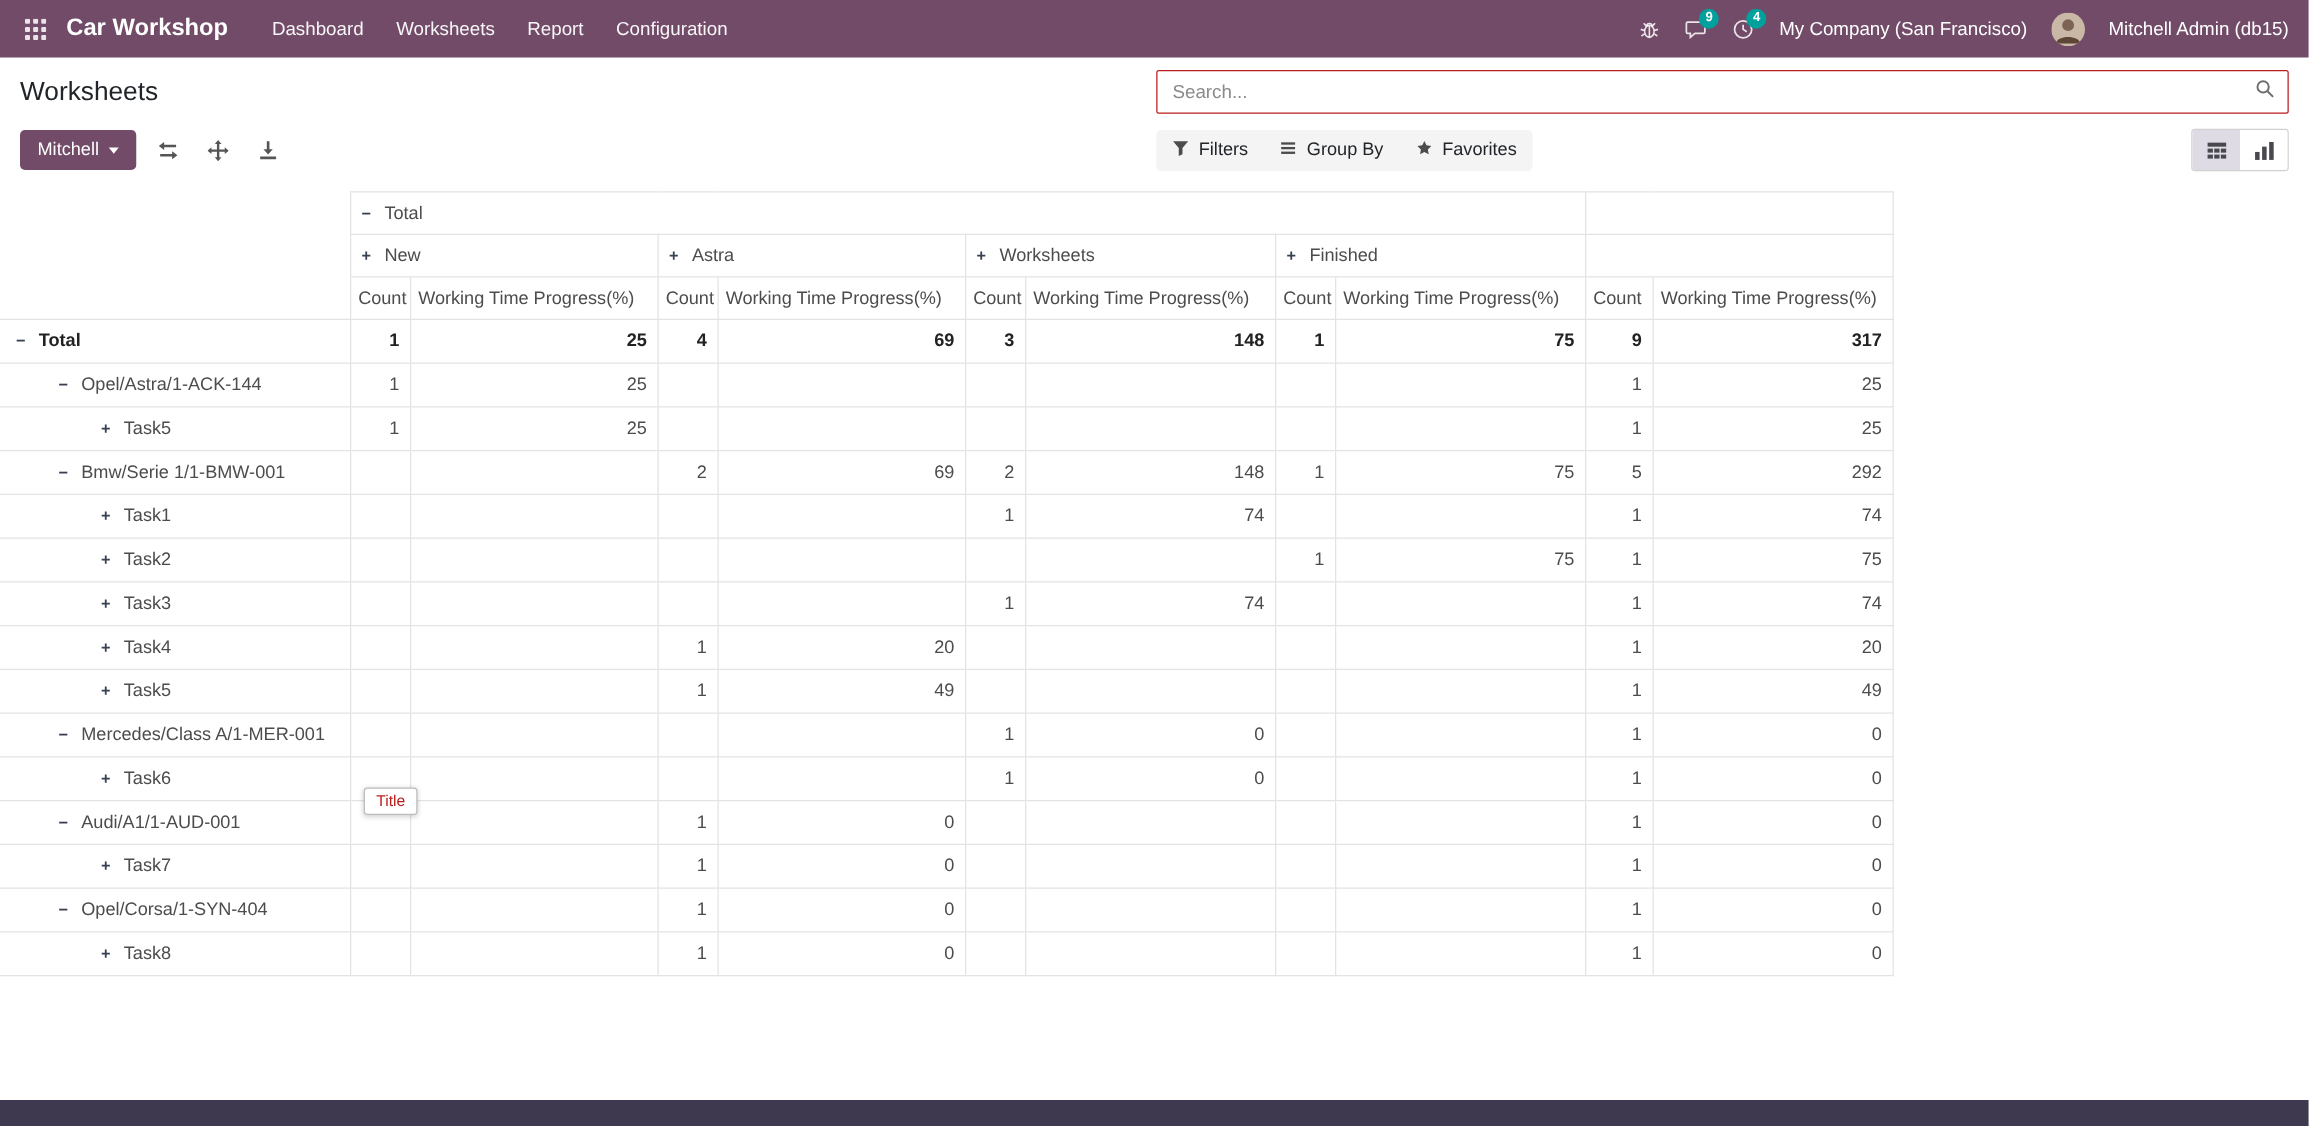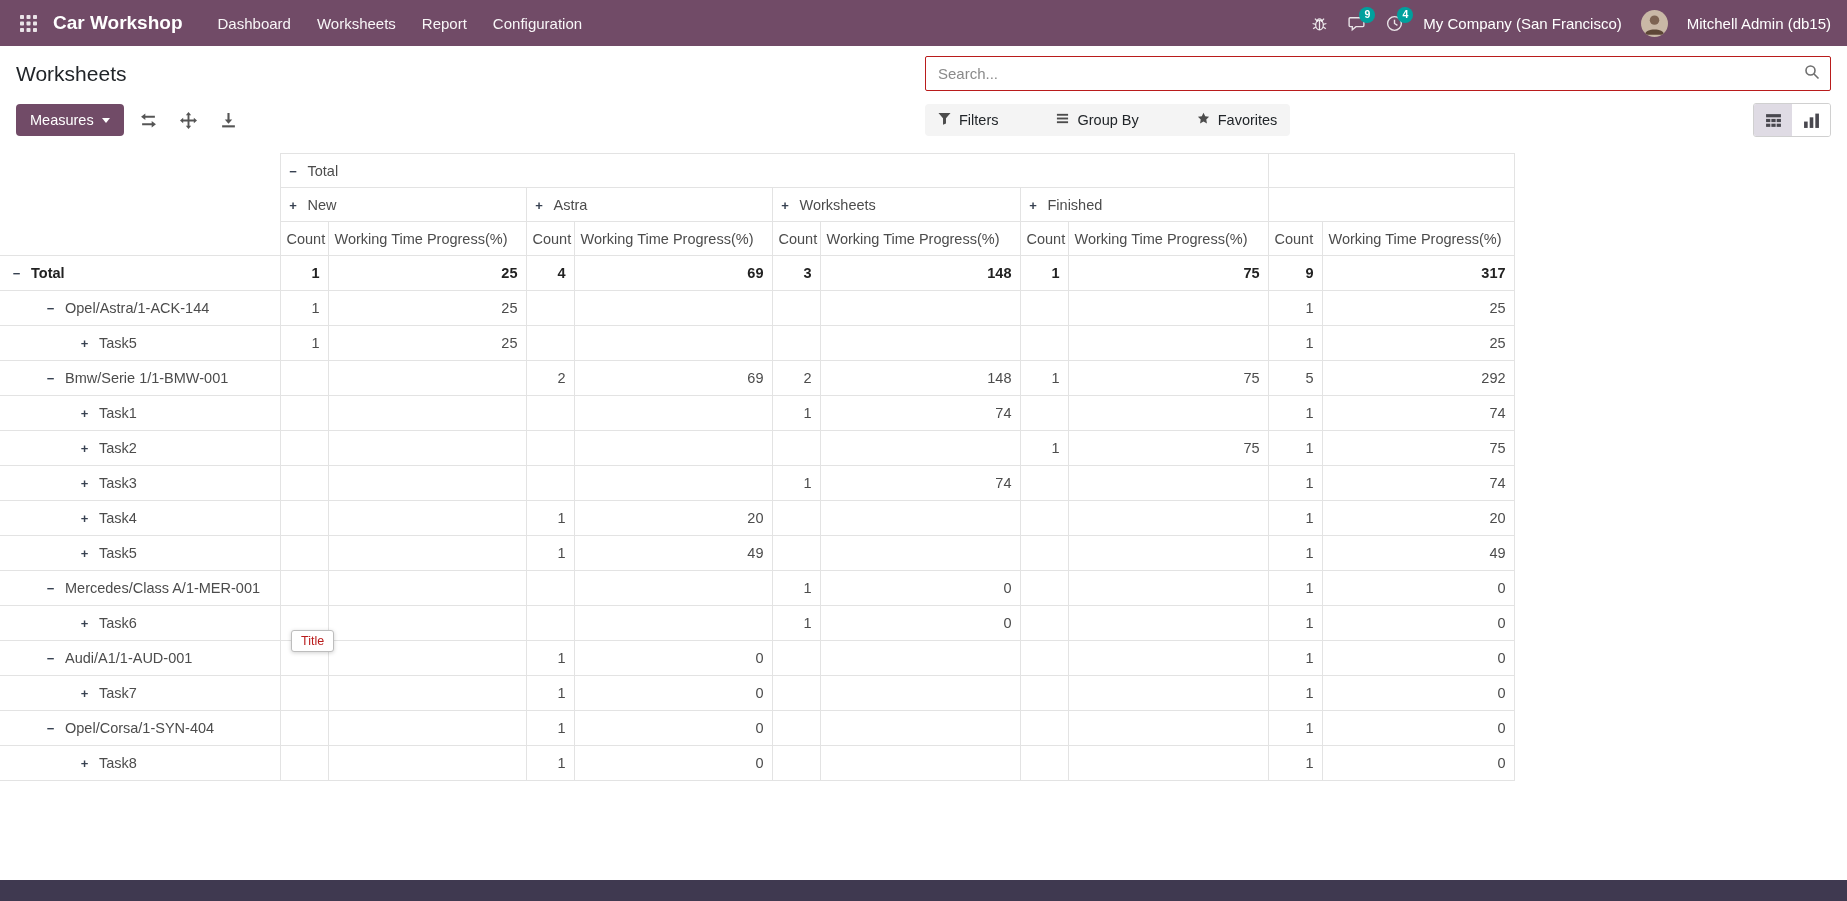--- a/index.html
+++ b/index.html
@@ -54,21 +54,21 @@
   }
   .caret-down {
     width:0; height:0; border-left:4px solid transparent; border-right:4px solid transparent;
     border-top:5px solid #fff;
   }
   .icon-btn {
     width:30px; height:30px; display:flex; align-items:center; justify-content:center;
     background:transparent; border:none; cursor:pointer; margin-left:2px;
   }
   .cp-right-bottom { display:flex; align-items:center; }
-  .search-options { display:flex; align-items:flex-end; background:#f4f4f4; border-radius:4px;gap:32px; }
+  .search-options { display:flex; align-items:flex-end; background:#f4f4f4; border-radius:4px; }
   .opt-btn {
     display:flex; align-items:center; gap:8px; padding:8px 13px; font-size:14.5px;
     color:#212529; background:transparent; border:none; cursor:pointer;
     font-family:"Liberation Sans", sans-serif;
   }
   .spacer { flex:1; }
   .view-switcher { display:flex; border:1px solid #d0d0d0; border-radius:3px; overflow:hidden; }
   .view-btn {
     width:38px; height:32px; display:flex; align-items:center; justify-content:center;
     background:#fff; border:none; cursor:pointer;
@@ -179,21 +179,21 @@
           <g fill="none" stroke="#6e6e6e" stroke-width="1.6">
         <circle cx="6.5" cy="6.5" r="4.5"></circle>
             <path d="M10 10 L14.5 14.5"></path>
       </g>
         </svg>
     </span>
   </div>
 
   <div class="cp-left-bottom">
     <button class="btn-measures">
-      <span>Measures</span>
+      <span>Mitchell</span>
       <span class="caret-down"></span>
     </button>
     <button class="icon-btn">
       <svg viewBox="0 0 16 16" width="17" height="17">
           <g fill="#555">
         <path d="M1 4.5 L5 1.5 V3.5 H14 V5.5 H5 V7.5 Z"></path>
         <path d="M15 11.5 L11 8.5 V10.5 H2 V12.5 H11 V14.5 Z"></path>
       </g>
         </svg>
     </button>

